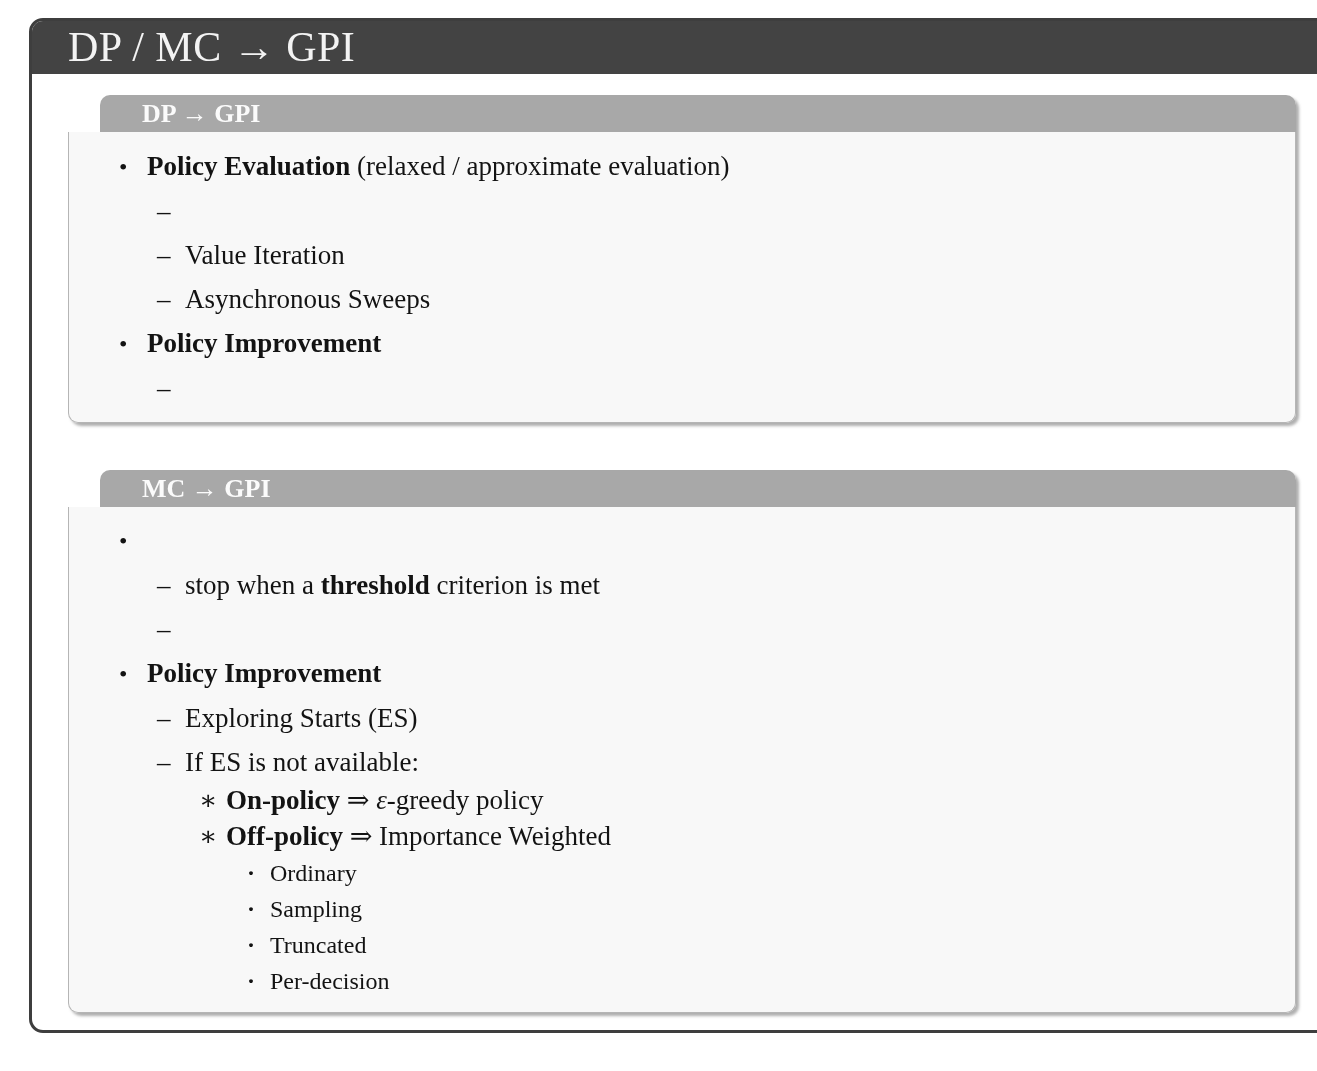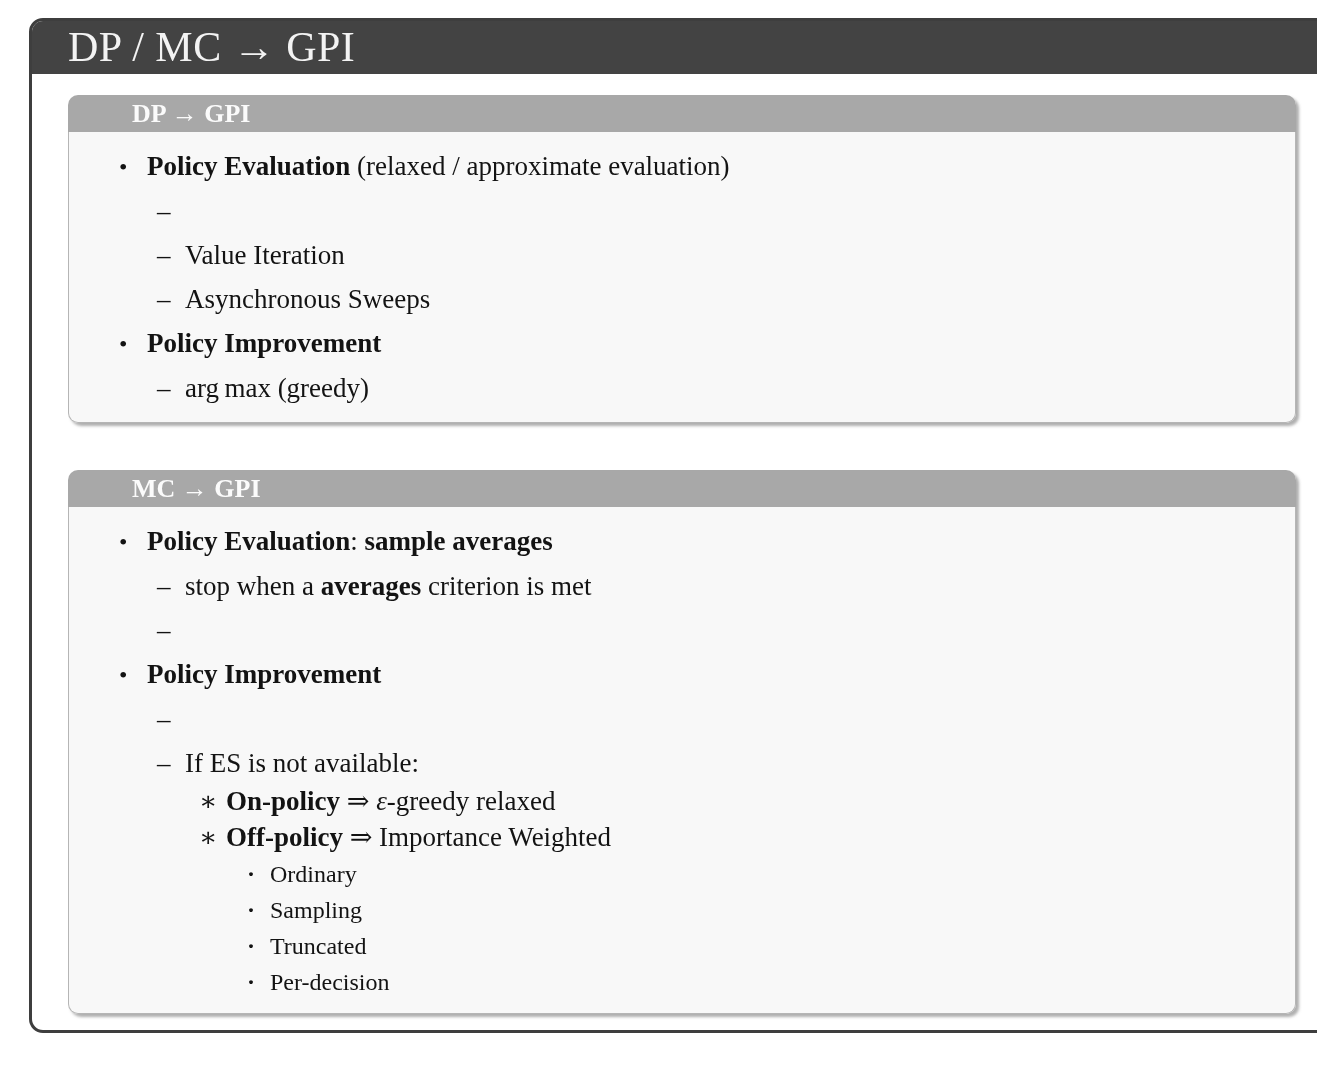--- a/index.html
+++ b/index.html
@@ -51,21 +51,22 @@
     border-radius: 10px;
     box-shadow: 3px 3px 3px rgba(110,110,110,0.55);
     margin-bottom: 47px;
   }
   .block-header {
     height: 37px;
     background: #a8a8a8;
     border-radius: 10px 10px 0 0;
     display: flex;
     align-items: flex-start;
-    padding-left: 64px;
+    padding-left: 42px;
+    margin-left: 32px;
   }
   .block-title {
     color: #fbfbfb;
     font-size: 26px;
     font-weight: 700;
     line-height: 37px;
     white-space: nowrap;
   }
   .block-body {
     background: #f8f8f8;
@@ -125,54 +126,53 @@
             <div class="item l2">
               <span class="marker">–</span>
               <span class="txt"><span>Asynchronous Sweeps</span></span>
             </div>
             <div class="item l1">
               <span class="marker">•</span>
               <span class="txt"><b>Policy Improvement</b></span>
             </div>
             <div class="item l2">
               <span class="marker">–</span>
-              <span class="txt"><span>arg max (greedy)</span></span>
             </div>
           </div>
       </div>
       <div class="block">
         <div class="block-header">
           <span class="block-title">MC → GPI</span>
         </div>
         <div class="block-body">
             <div class="item l1">
               <span class="marker">•</span>
-              <span class="txt"><b>Policy Evaluation</b><span>: </span><b>sample averages</b></span>
             </div>
             <div class="item l2">
               <span class="marker">–</span>
-              <span class="txt"><span>stop when a </span><b>averages</b><span> criterion is met</span></span>
+              <span class="txt"><span>stop when a </span><b>threshold</b><span> criterion is met</span></span>
             </div>
             <div class="item l2">
               <span class="marker">–</span>
             </div>
             <div class="item l1">
               <span class="marker">•</span>
               <span class="txt"><b>Policy Improvement</b></span>
             </div>
             <div class="item l2">
               <span class="marker">–</span>
+              <span class="txt"><span>Exploring Starts (ES)</span></span>
             </div>
             <div class="item l2">
               <span class="marker">–</span>
               <span class="txt"><span>If ES is not available:</span></span>
             </div>
             <div class="item l3">
               <span class="marker">∗</span>
-              <span class="txt"><b>On-policy</b><span> ⇒ </span><i>ε</i><span>-greedy relaxed</span></span>
+              <span class="txt"><b>On-policy</b><span> ⇒ </span><i>ε</i><span>-greedy policy</span></span>
             </div>
             <div class="item l3">
               <span class="marker">∗</span>
               <span class="txt"><b>Off-policy</b><span> ⇒ Importance Weighted</span></span>
             </div>
             <div class="item l4">
               <span class="marker">·</span>
               <span class="txt"><span>Ordinary</span></span>
             </div>
             <div class="item l4">

